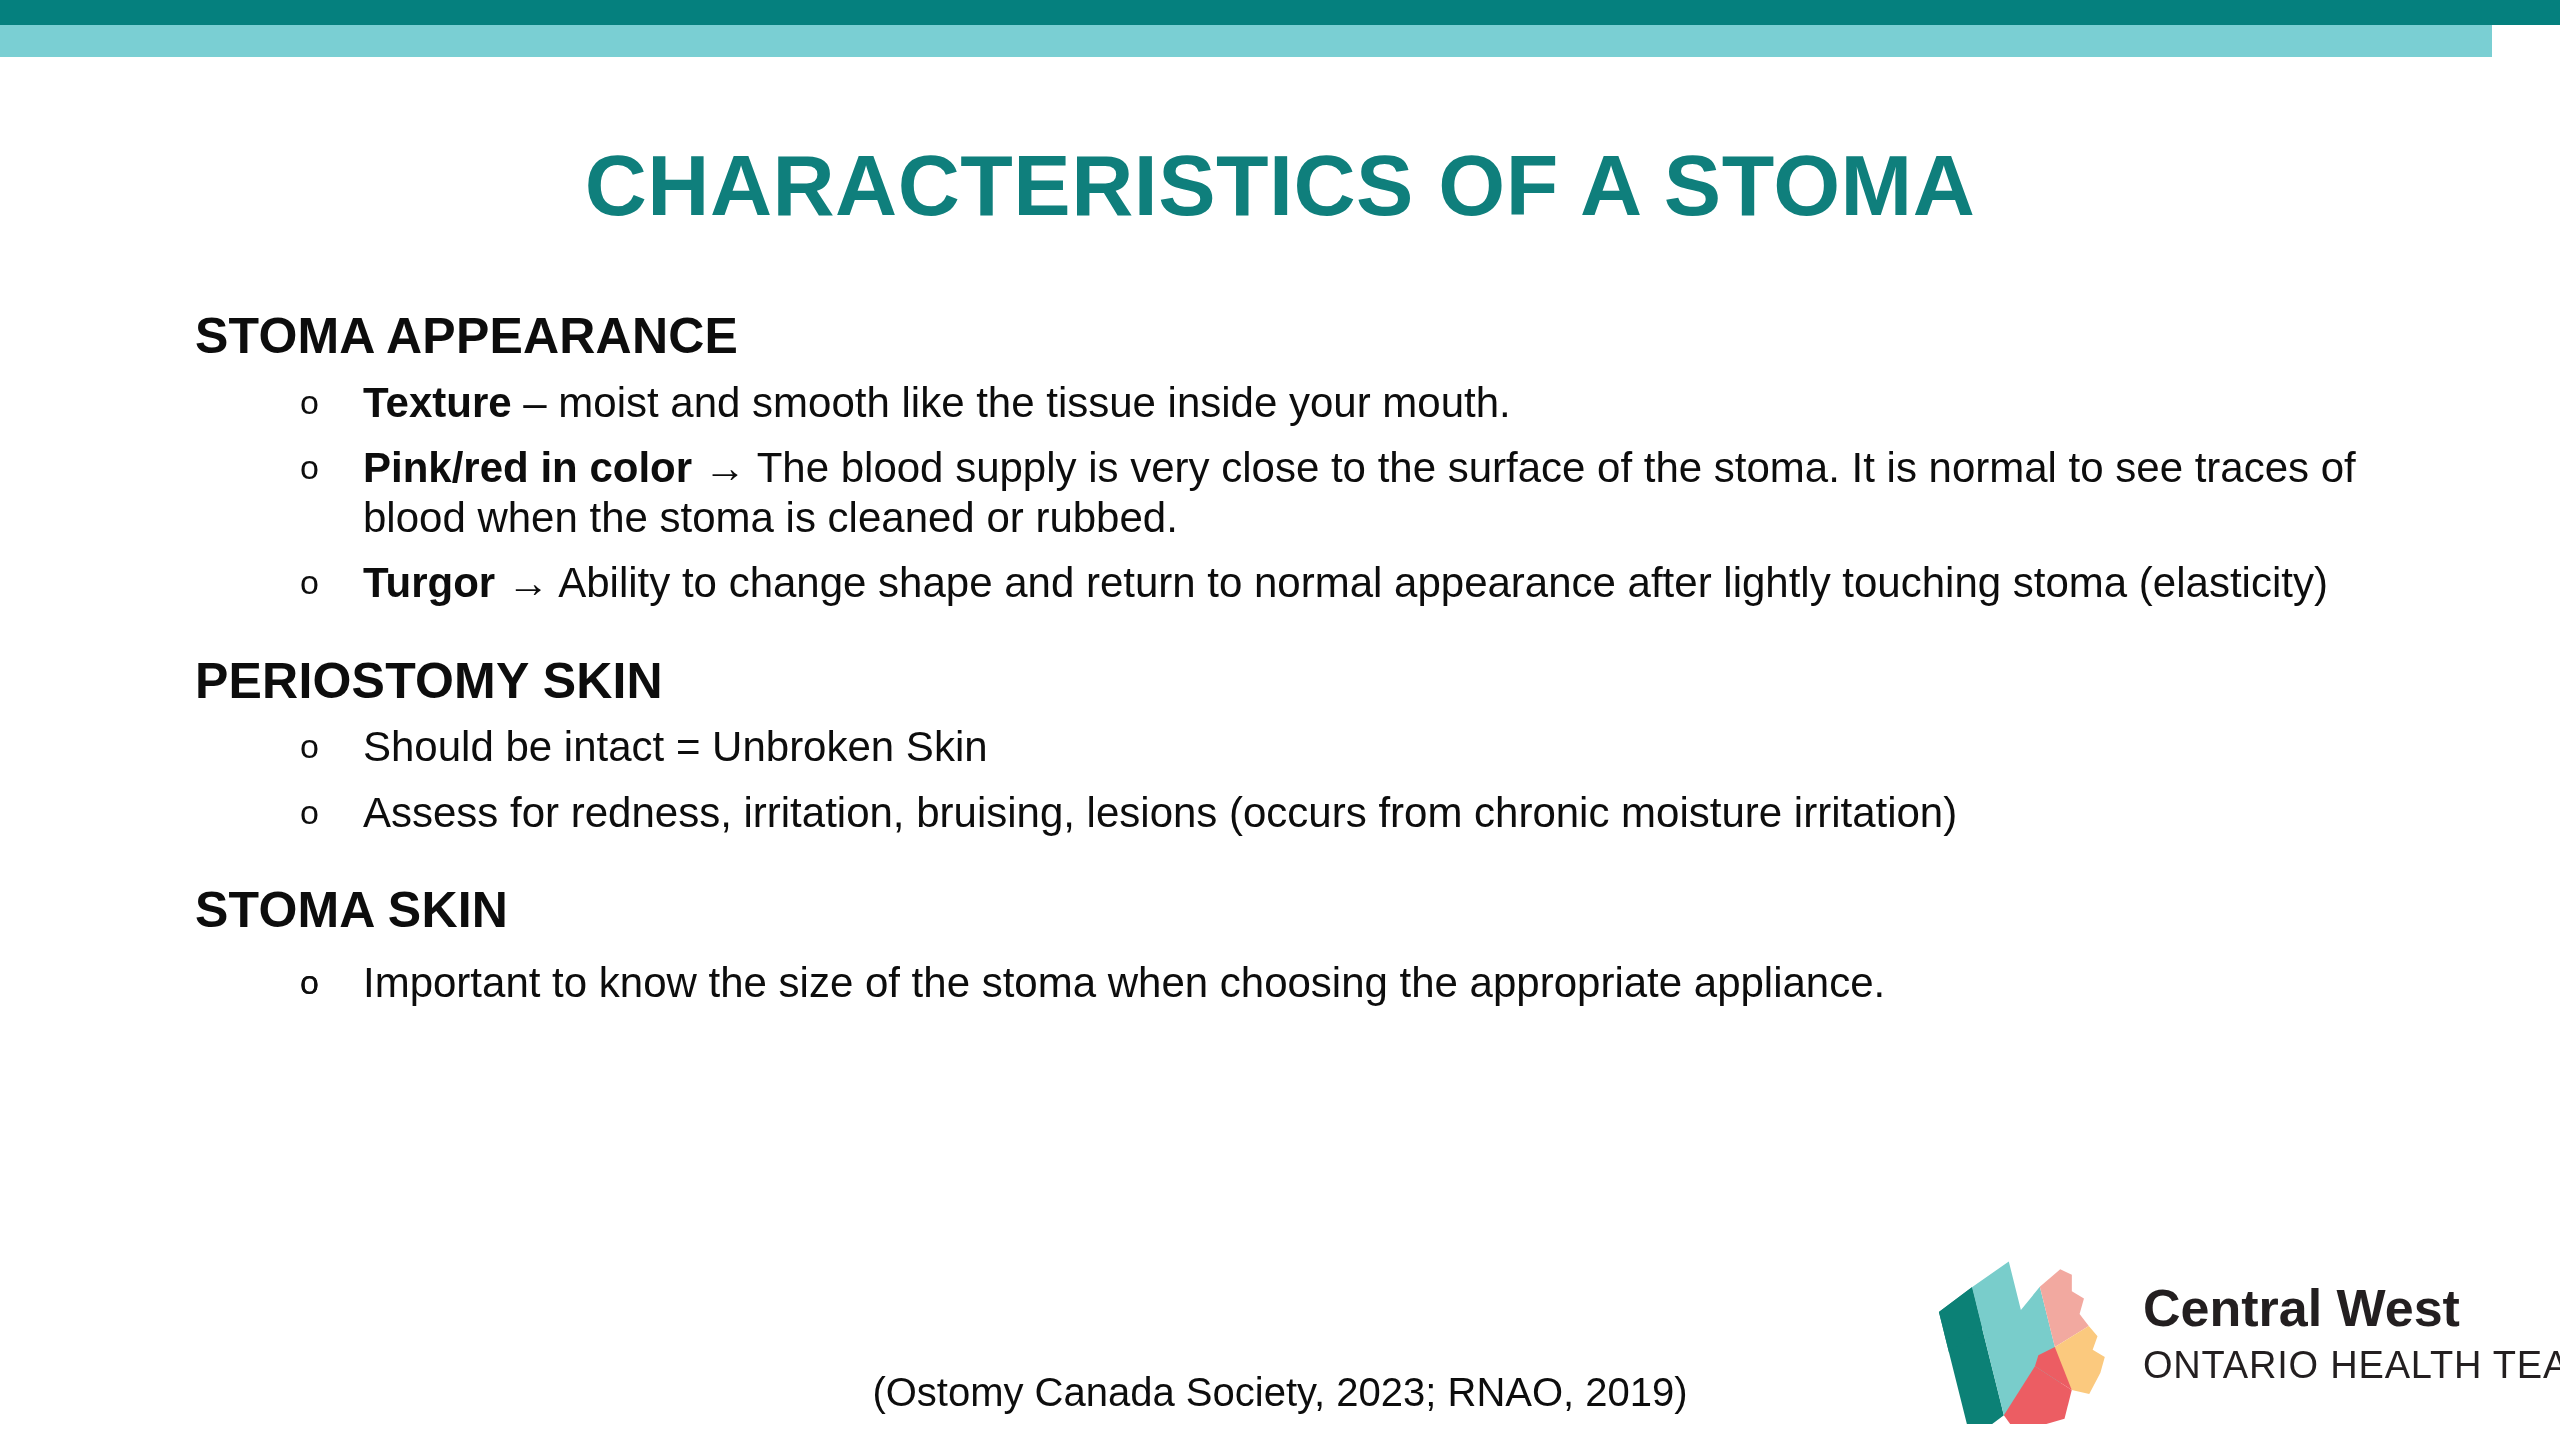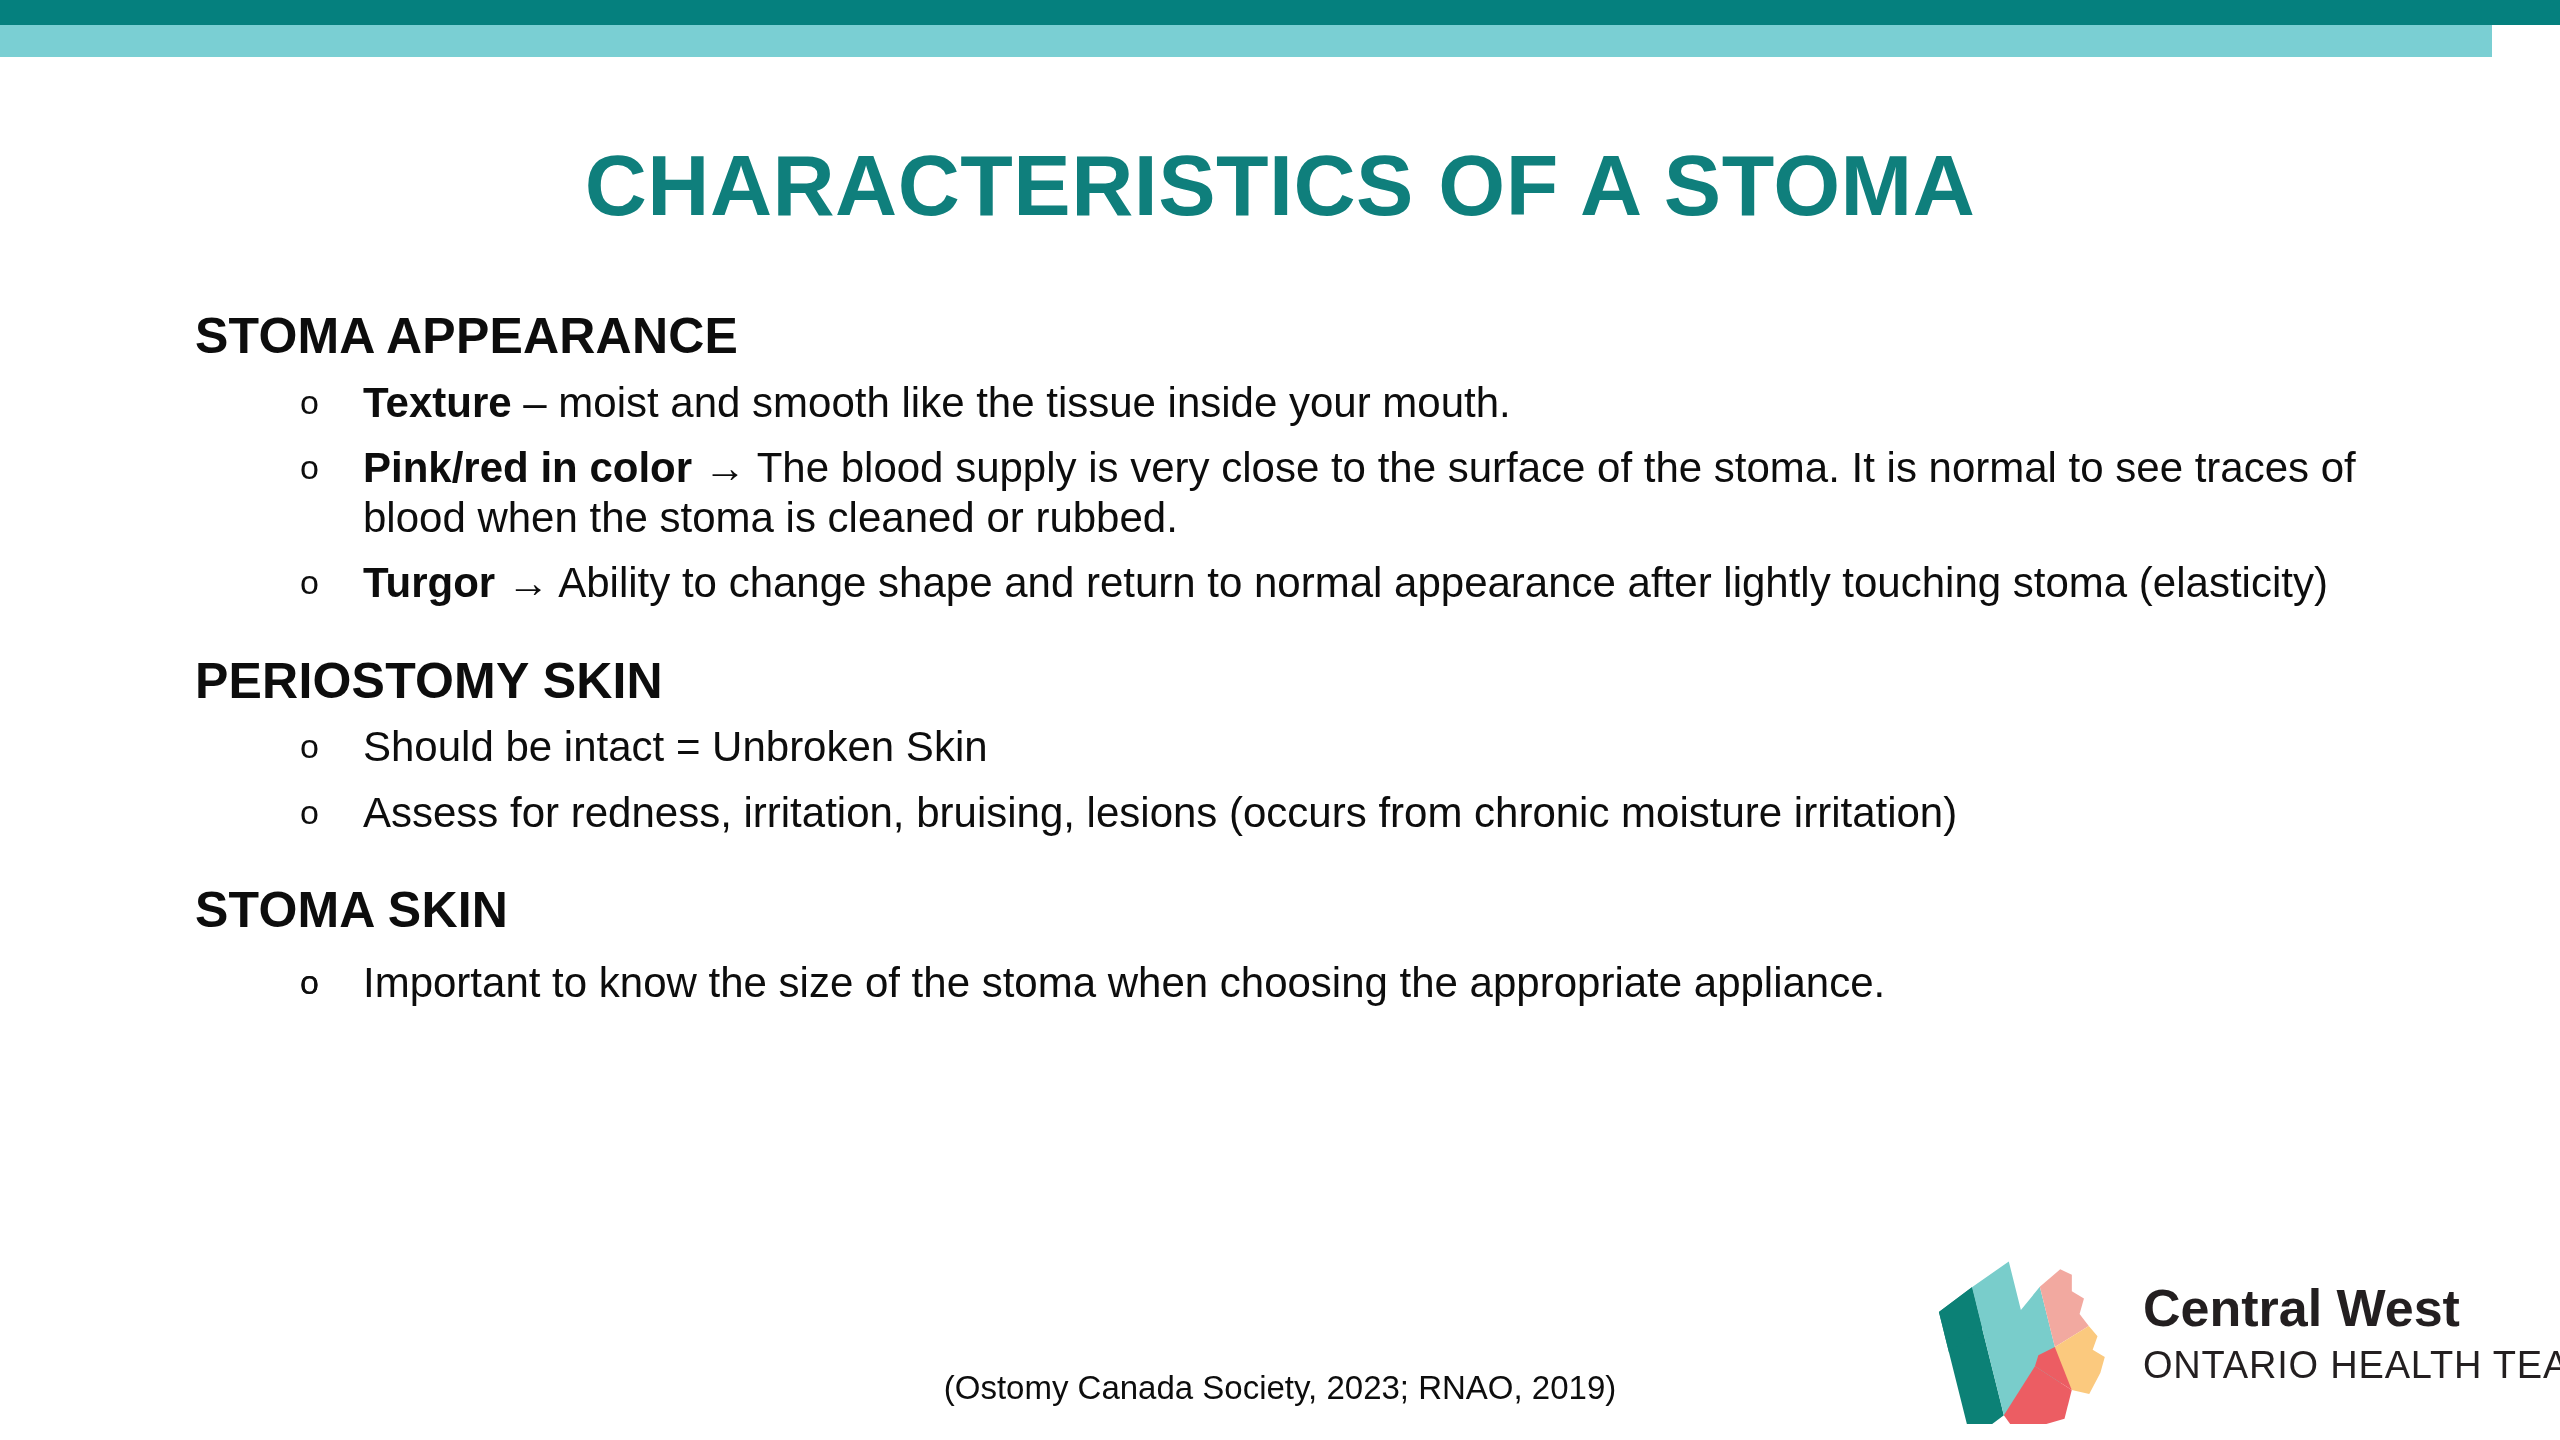--- a/index.html
+++ b/index.html
@@ -96,21 +96,21 @@
 
   .sec-gap { height: 26px; }
 
   
   .citation {
     position: absolute;
     left: 0;
     top: 1368px;
     width: 2560px;
     text-align: center;
-    font-size: 33px;
+    font-size: 40px;
     color: #0D0D0D;
     line-height: 1.2;
   }
 
   
   .logo {
     position: absolute;
     left: 1925px;
     top: 1258px;
     width: 620px;

